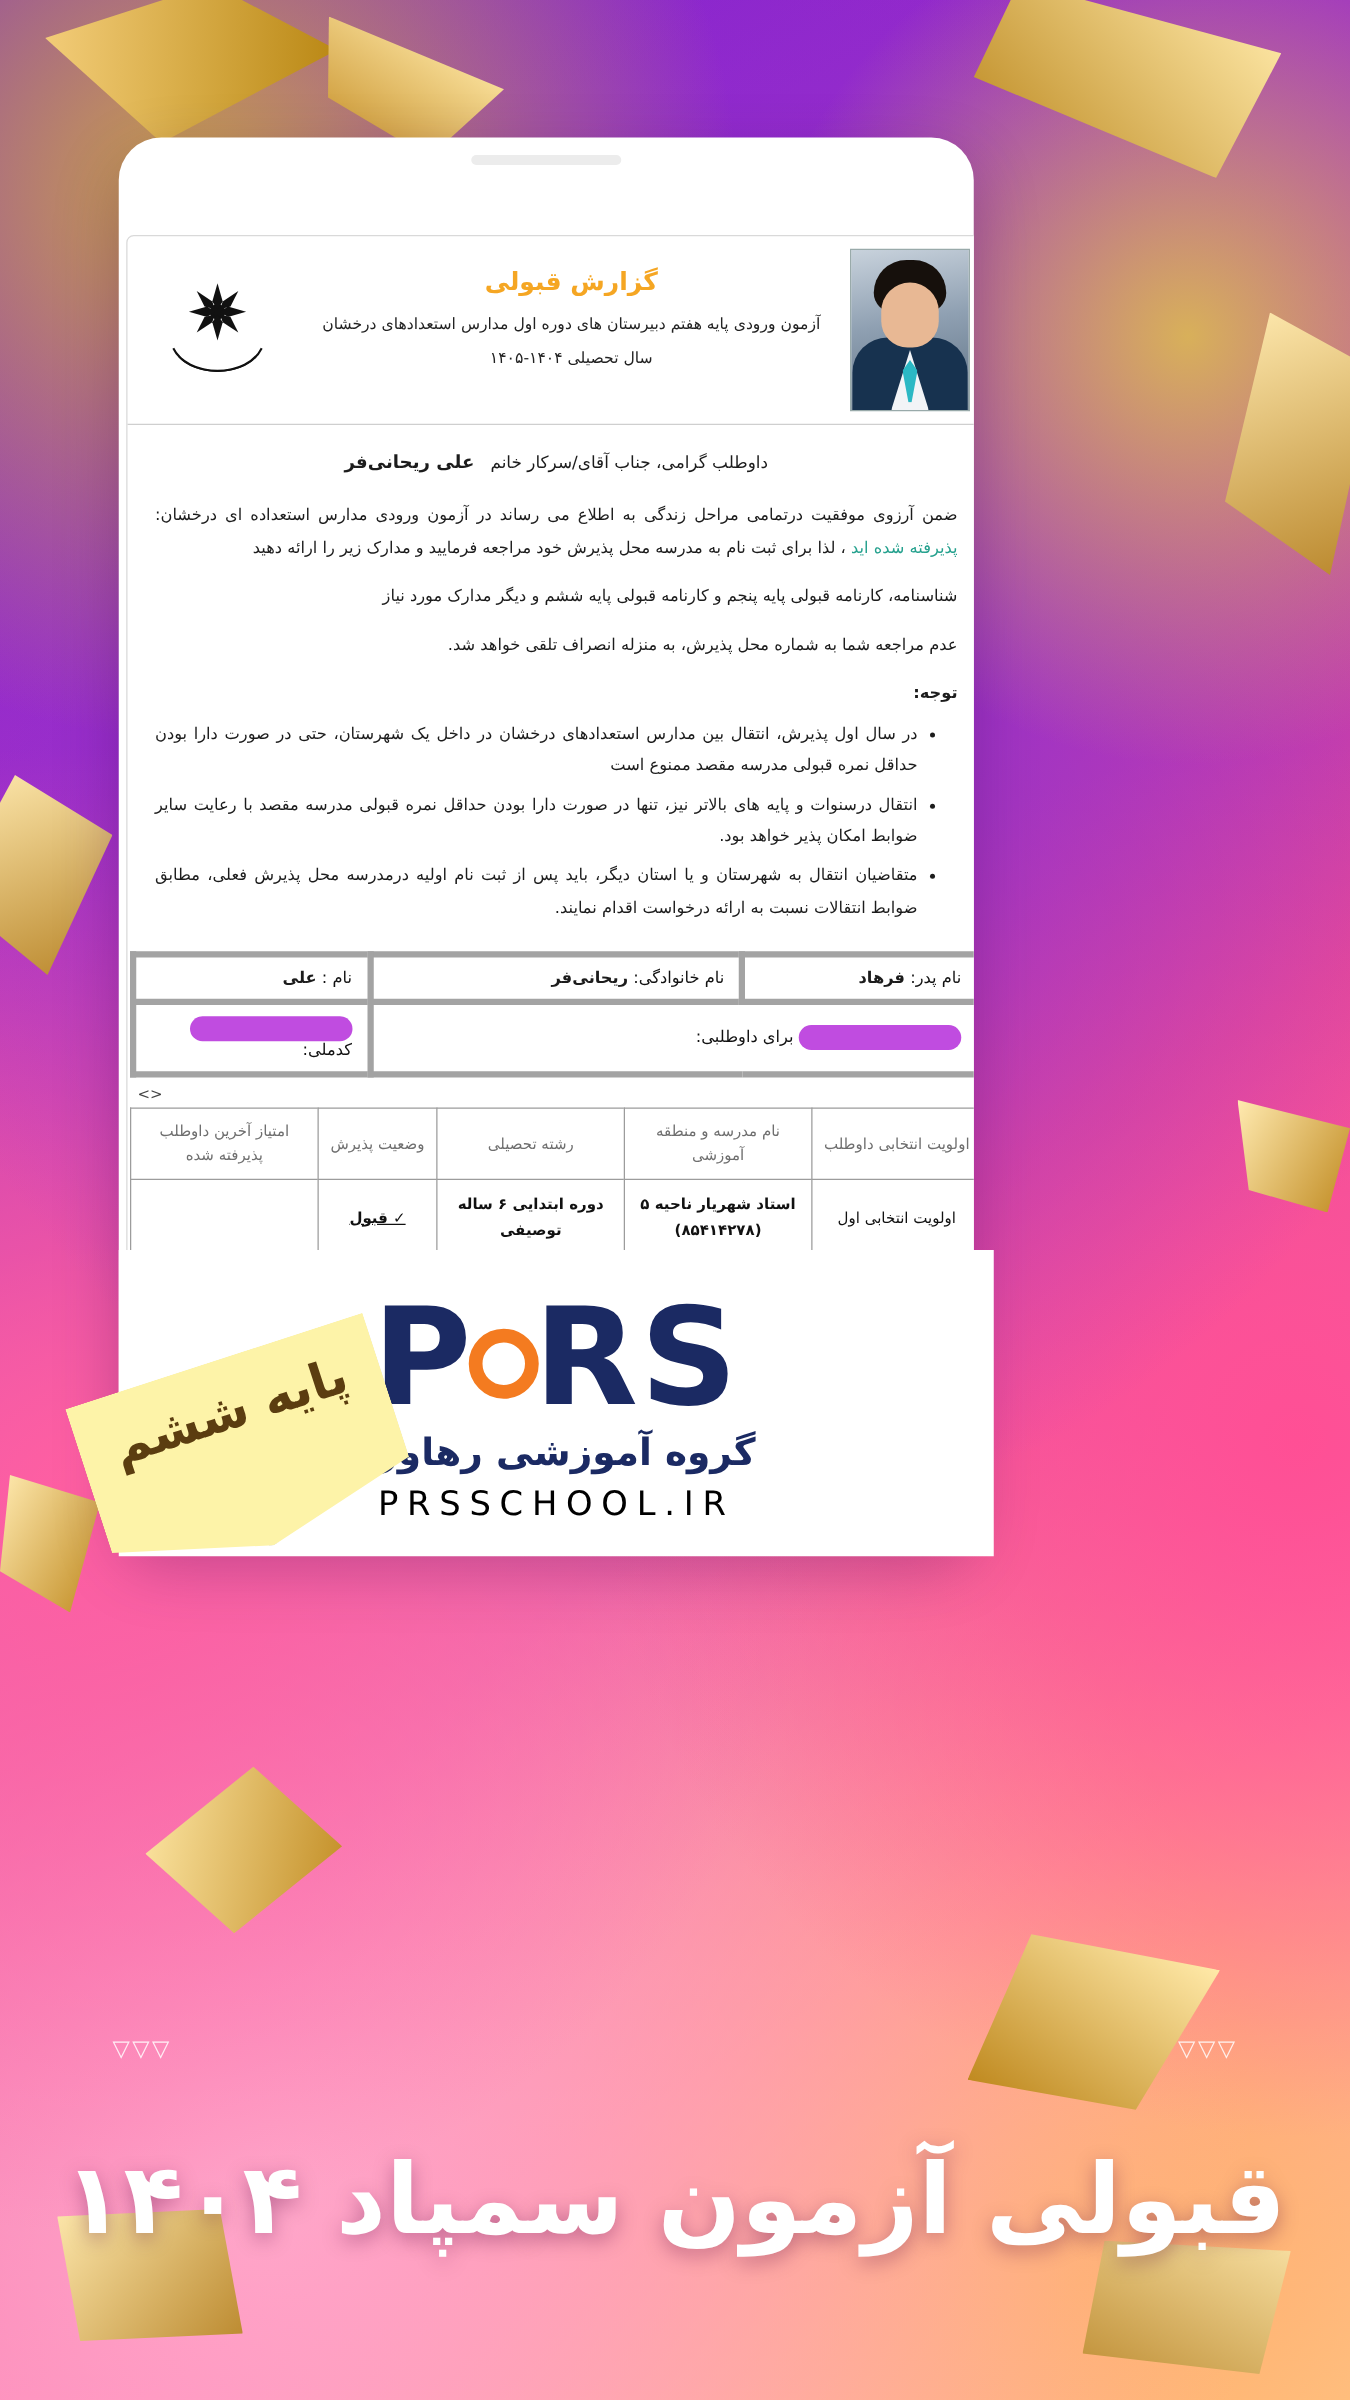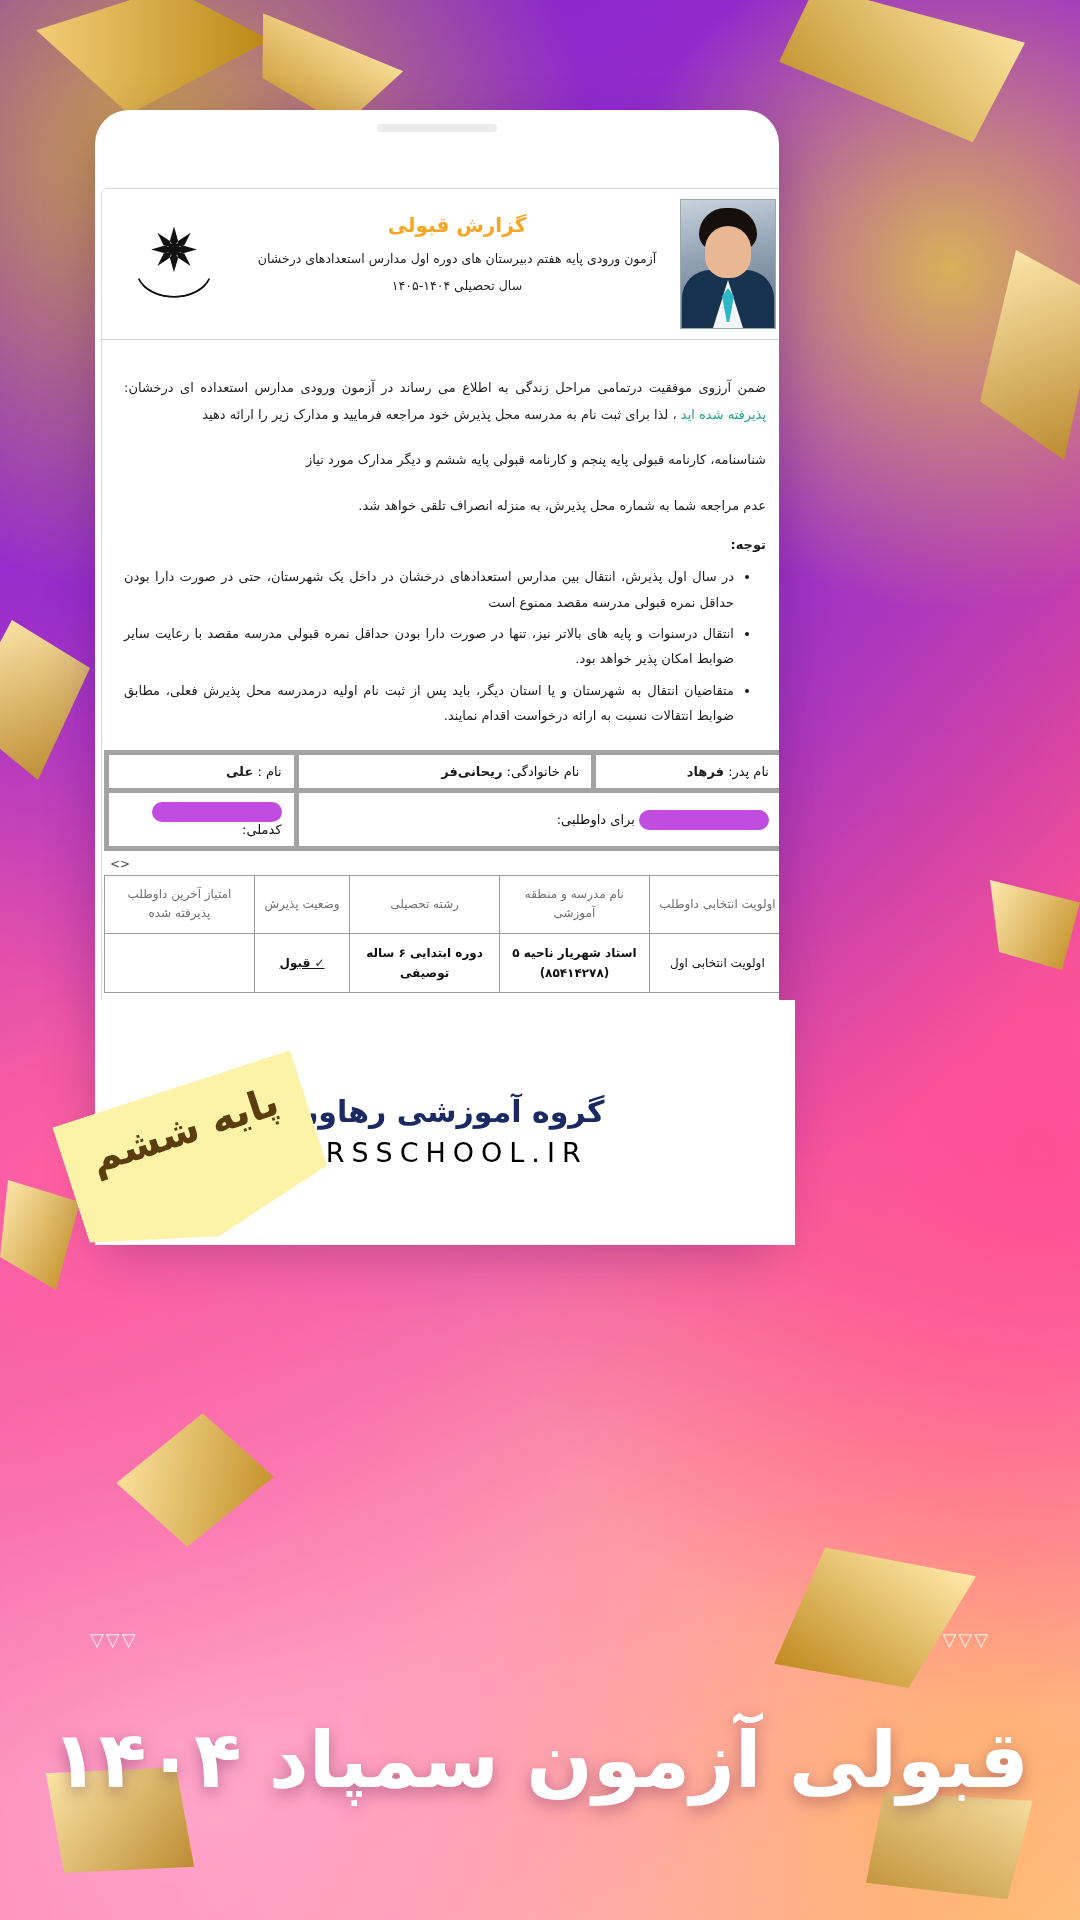--- a/index.html
+++ b/index.html
@@ -101,21 +101,21 @@
   .head-title { color: #f5a623; font-size: 20px; font-weight: bold; margin-bottom: 14px; }
   .head-sub { font-size: 12.5px; color: #222; margin-bottom: 12px; }
   .head-year { font-size: 12.5px; color: #222; }
   .logo { width: 120px; display: flex; align-items: center; justify-content: center; }
   .logo svg { width: 104px; height: 104px; }
 
   .body-text { padding: 16px 22px 6px 22px; font-size: 13px; line-height: 2.05; }
   .greet { text-align: center; font-size: 13.5px; margin-bottom: 14px; }
   .greet b { font-size: 14.5px; }
   .accept { color: #25a18e; }
-  .para { margin-bottom: 12px; text-align: justify; margin-top: 19px; }
+  .para { margin-bottom: 12px; text-align: justify; }
   .note-title { font-weight: bold; margin: 4px 0 6px; }
   ul.notes { margin: 0 18px 10px 0; padding-right: 14px; }
   ul.notes li { margin-bottom: 6px; line-height: 1.95; text-align: justify; }
 
   table.info { width: calc(100% - 4px); margin: 6px 2px 0; border-collapse: collapse; }
   table.info td { border: 5px solid #a3a3a3; padding: 9px 12px; font-size: 13px; }
   .lbl { color: #111; }
   .val { font-weight: bold; }
   .redact { display: inline-block; width: 130px; height: 20px; border-radius: 10px;
             background: #c04ce0; vertical-align: middle; }
@@ -218,20 +218,24 @@
             <path d="M66 20 L54 28 L52 34 L60 32 Z"></path>
             <path d="M34 52 L46 44 L48 38 L40 40 Z"></path>
           </g>
           <path d="M16 64 A36 26 0 0 0 84 64" fill="none" stroke="#111" stroke-width="1.6"></path>
           <path d="M20 70 A34 22 0 0 0 80 70" fill="none" stroke="#111" stroke-width="1.2"></path>
         </svg>
       </div>
     </div>
 
     <div class="body-text">
+      <div class="greet">
+        <span>داوطلب گرامی، جناب آقای/سرکار خانم</span>
+        &nbsp;&nbsp;<b>علی ریحانی‌فر</b>
+      </div>
 
       <div class="para">
         <span>ضمن آرزوی موفقیت درتمامی مراحل زندگی به اطلاع می رساند در آزمون ورودی مدارس استعداده ای درخشان:</span>
         <span class="accept">پذیرفته شده اید</span>
         <span>، لذا برای ثبت نام به مدرسه محل پذیرش خود مراجعه فرمایید و مدارک زیر را ارائه دهید</span>
       </div>
 
       <div class="para">شناسنامه، کارنامه قبولی پایه پنجم و کارنامه قبولی پایه ششم و دیگر مدارک مورد نیاز</div>
       <div class="para">عدم مراجعه شما به شماره محل پذیرش، به منزله انصراف تلقی خواهد شد.</div>
 
@@ -296,20 +300,23 @@
     <div class="footnote">
       • &nbsp;<span>توجه: این کارنامه، صرفا جهت اطلاع از عملکرد شما در آزمون صادر شده است و ارزش دیگری ندارد.</span>
     </div>
 
     <div class="green-bar"></div>
   </div>
 </div>
 
 <div class="brand-panel"></div>
 <div class="brand-wrap">
+  <div class="prs-logo">
+    <span>P</span><span class="ring"></span><span>RS</span>
+  </div>
   <div class="brand-fa">گروه آموزشی رهاورد</div>
   <div class="brand-url">PRSSCHOOL.IR</div>
 </div>
 
 <div class="ribbon">
   <span>پایه ششم</span>
 </div>
 
 <div class="tri-left">▽▽▽</div>
 <div class="tri-right">▽▽▽</div>

